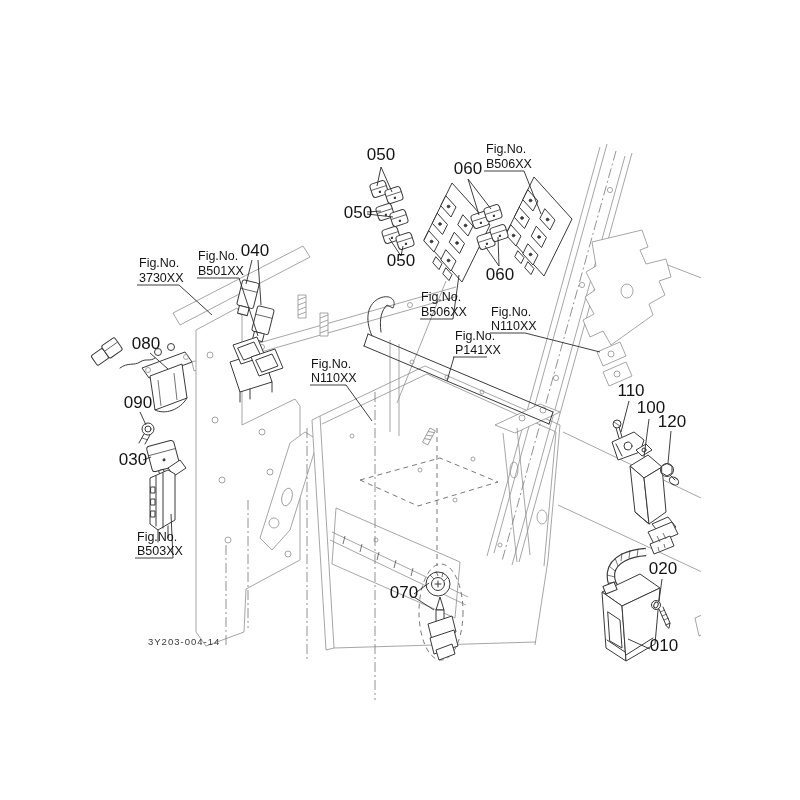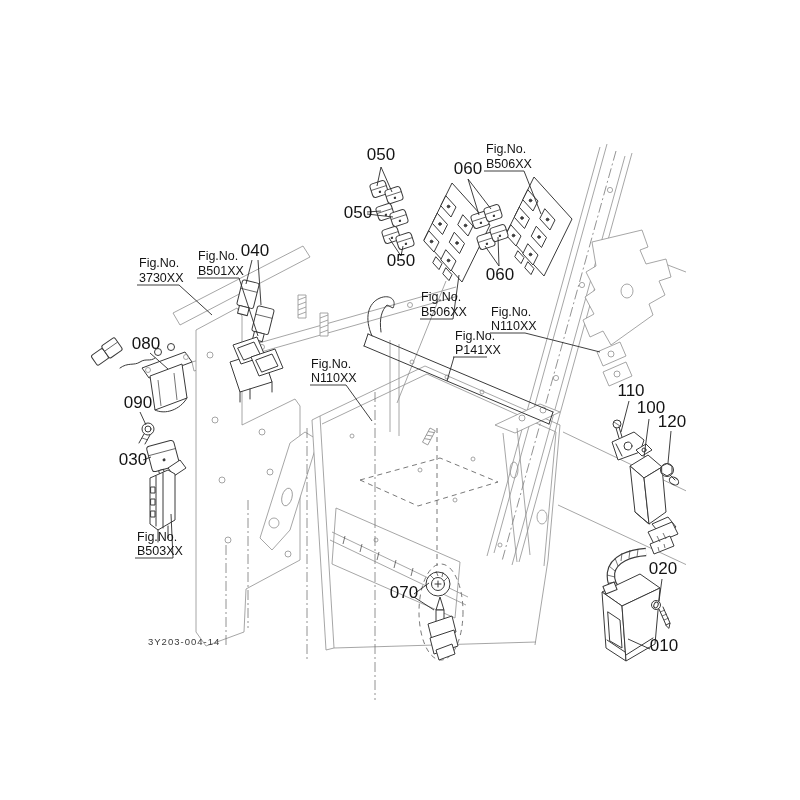--- a/index.html
+++ b/index.html
@@ -1,16 +1,16 @@
 <!DOCTYPE html>
 <html><head>
 <meta charset="utf-8">
 <style>
   html,body{margin:0;padding:0;background:#fff;}
-  #stage{position:relative;width:686px;height:800px;background:#fff;overflow:hidden;}
+  #stage{position:relative;width:686px;height:800px;background:#fff;overflow:hidden;padding-left:15px;}
   svg{position:absolute;left:0;top:0;}
   .ln{fill:none;stroke:#3a3a3a;stroke-width:1;stroke-linejoin:round;stroke-linecap:round;}
   .lt{fill:none;stroke:#8f8f8f;stroke-width:0.8;stroke-linejoin:round;}
   .wf{fill:#fff;stroke:#3a3a3a;stroke-width:1;stroke-linejoin:round;}
   .wfl{fill:#fff;stroke:#8f8f8f;stroke-width:0.8;stroke-linejoin:round;}
   .dd{fill:none;stroke:#777;stroke-width:0.8;stroke-dasharray:10 3 2 3;}
   .ds{fill:none;stroke:#6a6a6a;stroke-width:0.9;stroke-dasharray:5 4;}
   .leader{fill:none;stroke:#2a2a2a;stroke-width:0.9;}
   .tick{stroke:#3a3a3a;stroke-width:0.7;}
   .pl{font:17px "Liberation Sans",sans-serif;fill:#141414;text-anchor:middle;}

